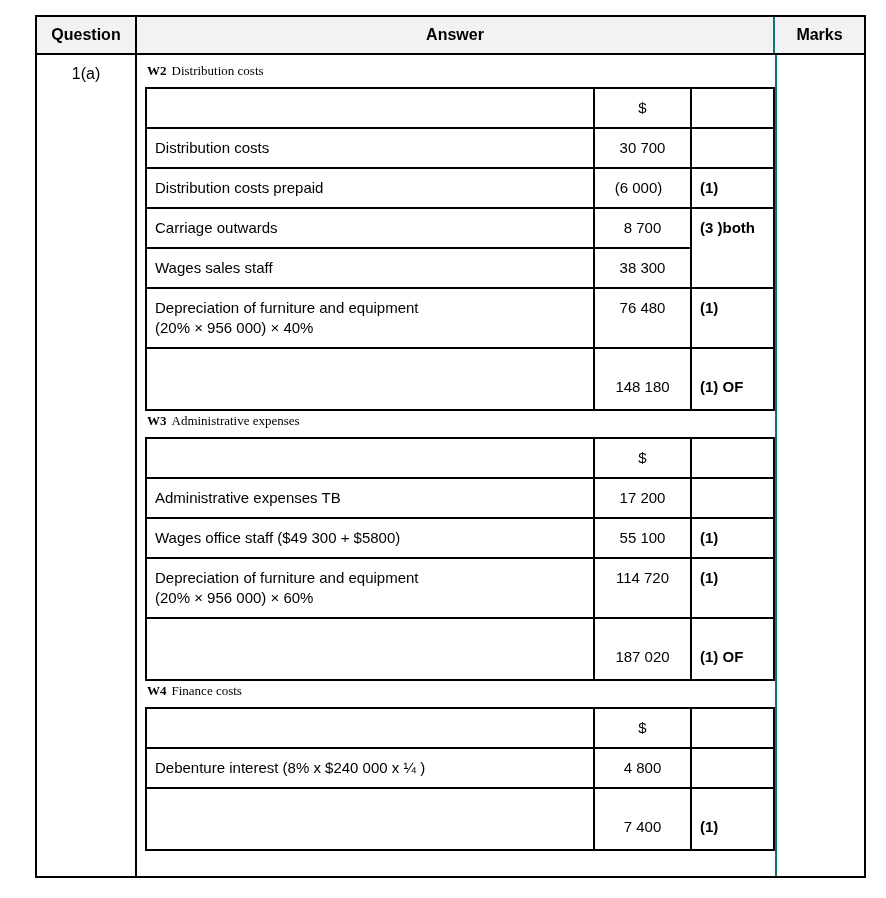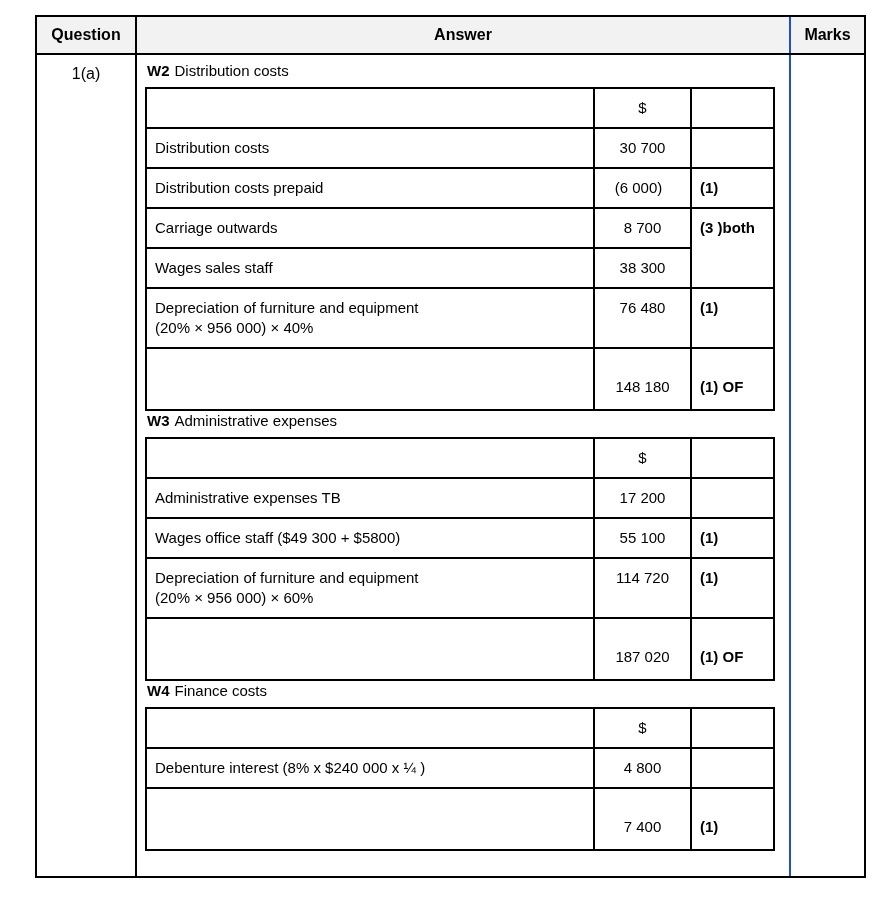--- a/index.html
+++ b/index.html
@@ -18,29 +18,29 @@
     box-sizing:border-box;
   }
   .outer-header{
     display:flex;flex:0 0 auto;
     background:#f2f2f2;
     border-bottom:2px solid #000;
     font-weight:bold;font-size:16px;
   }
   .outer-body{display:flex;flex:1 1 auto;}
   .col-question{width:100px;flex:0 0 auto;border-right:2px solid #000;box-sizing:border-box;}
-  .col-answer{flex:1 1 auto;border-right:2px solid #1d4ed8;box-sizing:border-box;}
-  .col-marks{width:73px;flex:0 0 auto;box-sizing:border-box;}
+  .col-answer{flex:1 1 auto;border-right:2px solid #0f766e;box-sizing:border-box;}
+  .col-marks{width:89px;flex:0 0 auto;box-sizing:border-box;}
   .hcell{display:flex;align-items:center;justify-content:center;padding:9px 8px;}
   .qcell{text-align:center;padding-top:10px;font-size:16px;}
   .acell{padding:6px 0 0 8px;}
 
   .w-block{margin:0;}
   .w-block + .w-block{}
-  .w-head{font-size:15px;line-height:20px;margin:0 0 6px 2px;}
+  .w-head{font-size:13px;line-height:20px;margin:0 0 6px 2px;font-family:Liberation Serif, serif;}
   .w-code{font-weight:bold;margin-right:5px;}
 
   table.wtab{border-collapse:collapse;border:2px solid #000;table-layout:fixed;width:628px;}
   table.wtab td{
     border:2px solid #000;
     font-size:15px;line-height:20px;
     vertical-align:top;
     padding:9px 8px;
     box-sizing:border-box;
     overflow:hidden;

